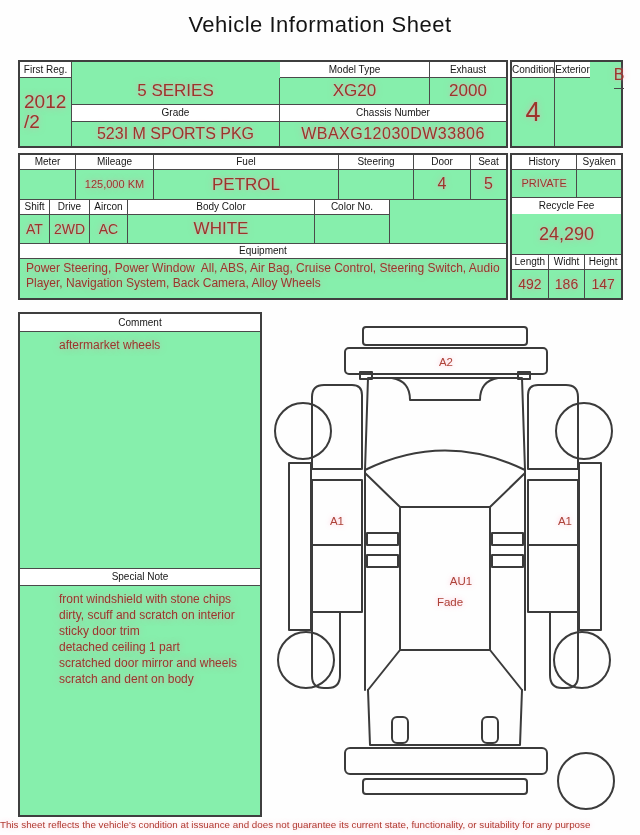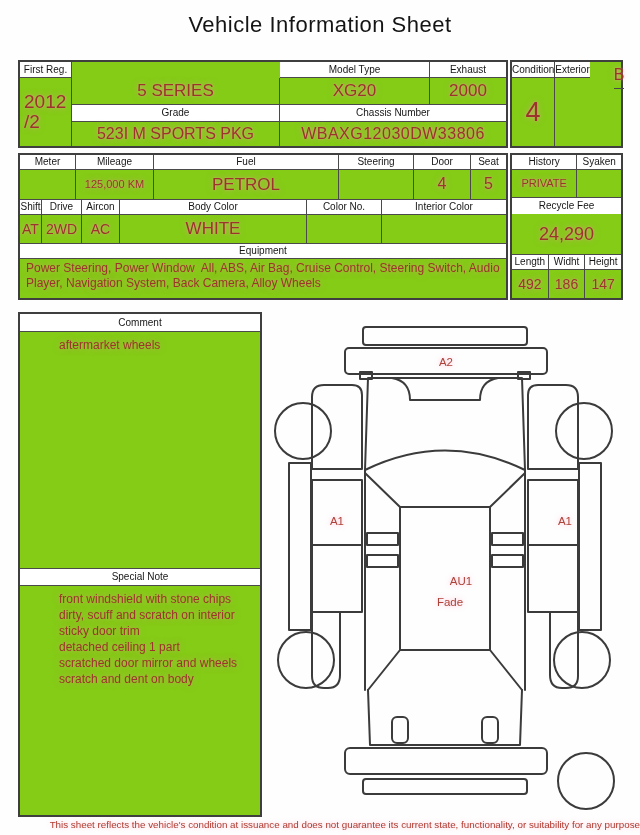--- a/index.html
+++ b/index.html
@@ -7,21 +7,21 @@
   .page {
     position:relative; width:640px; height:835px; background:#fefefe;
     font-family:"Liberation Sans", sans-serif; color:#1a1a1a; overflow:hidden;
   }
   .title {
     position:absolute; top:12px; left:0; width:100%;
     text-align:center; font-size:22px; font-weight:500; color:#141414;
     letter-spacing:0.5px;
   }
   
-  .box { position:absolute; border:2px solid #3f3f3f; background:#84cc16; }
+  .box { position:absolute; border:2px solid #3f3f3f; background:#86efac; }
   .hdr {
     font-size:10px; color:#161616; text-align:center;
     display:flex; align-items:center; justify-content:center;
     background:#fff; line-height:1;
   }
   .val {
     color:#9c342b; text-align:center;
     display:flex; align-items:center; justify-content:center;
     text-shadow:0 0 6px rgba(255,140,175,.55), 0 0 2px rgba(255,175,200,.45);
     line-height:1.05;
@@ -93,21 +93,21 @@
   .note-body { flex:1; }
   
   .diagram { position:absolute; left:270px; top:315px; width:370px; height:500px; }
   .diagram svg { display:block; }
   .dlabel {
     font-family:"Liberation Sans", sans-serif; font-size:11.5px; fill:#ad4238;
     text-shadow:0 0 5px rgba(255,140,175,.6);
   }
   
   .footer {
-    position:absolute; top:819px; left:0; width:100%; text-align:right;
+    position:absolute; top:819px; left:0; width:100%; text-align:left;
     font-size:9.8px; color:#b03a30; text-shadow:0 0 4px rgba(255,150,180,.5);
   }
 </style>
 </head>
 <body>
 
 <div class="page">
 
   <div class="title">Vehicle Information Sheet</div>
 
@@ -160,42 +160,38 @@
       <div class="t2col br" style="width:57px;">
         <div class="hdr">Door</div>
         <div class="val" style="font-size:16px;">4</div>
       </div>
       <div class="t2col" style="flex:1;">
         <div class="hdr">Seat</div>
         <div class="val" style="font-size:16px;">5</div>
       </div>
     </div>
     <div class="t2row rowB">
-      <div class="t2col br" style="width:22px;">
+      <div class="t2col br" style="width:30px;">
         <div class="hdr">Shift</div>
         <div class="val" style="font-size:14px;">AT</div>
       </div>
       <div class="t2col br" style="width:40px;">
         <div class="hdr">Drive</div>
         <div class="val" style="font-size:14px;">2WD</div>
       </div>
       <div class="t2col br" style="width:38px;">
         <div class="hdr">Aircon</div>
         <div class="val" style="font-size:14px;">AC</div>
       </div>
       <div class="t2col br" style="width:187px;">
         <div class="hdr">Body Color</div>
         <div class="val" style="font-size:17px;">WHITE</div>
       </div>
       <div class="t2col br" style="width:75px;">
         <div class="hdr">Color No.</div>
-        <div class="val"></div>
-      </div>
-      <div class="t2col" style="flex:1;">
-        <div class="hdr">Interior Color</div>
         <div class="val"></div>
       </div>
     </div>
     <div class="rowC">
       <div class="hdr">Equipment</div>
       <div class="equip-text">Power Steering, Power Window  All, ABS, Air Bag, Cruise Control, Steering Switch, Audio Player, Navigation System, Back Camera, Alloy Wheels</div>
     </div>
   </div>
 
   <div class="box t4">

